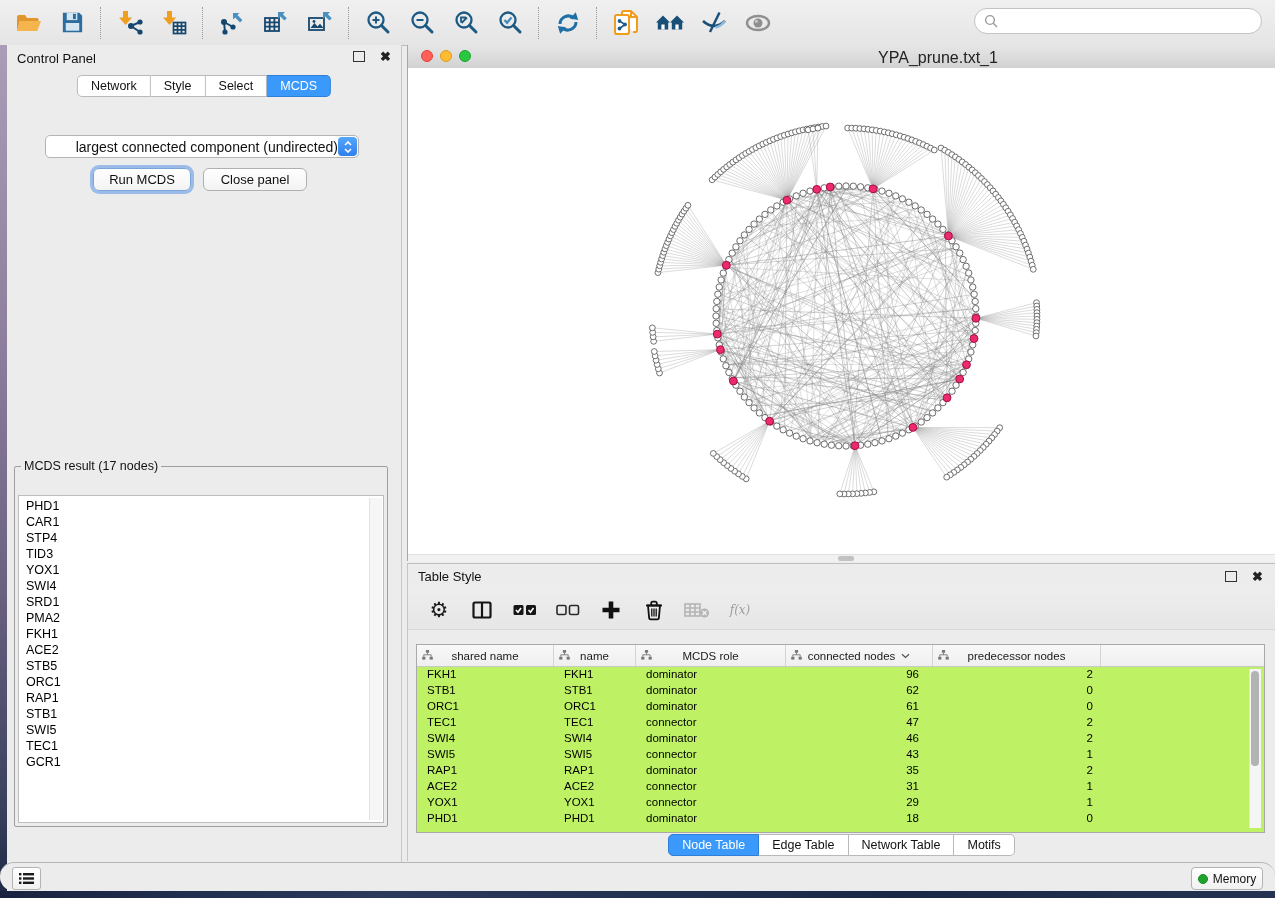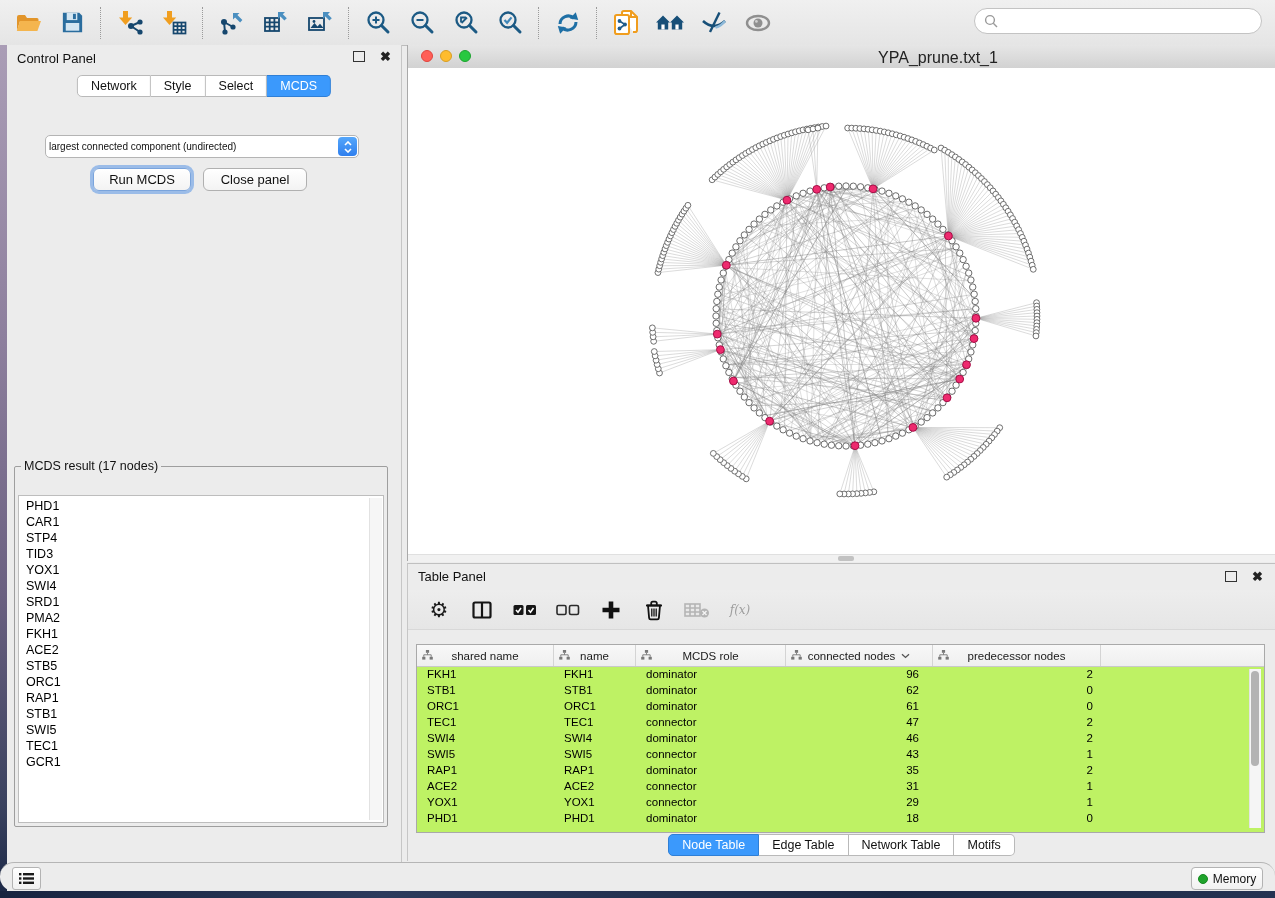--- a/index.html
+++ b/index.html
@@ -26,21 +26,21 @@
   .float-glyph{width:10px;height:9px;border:1.6px solid #333;display:inline-block;}
   .x-glyph{font-size:13px;font-weight:bold;color:#222;line-height:10px;}
   .segs{display:flex;}
   .seg{height:20px;line-height:20px;padding:0 13px;background:#fff;border:1px solid #b9b9b9;border-left:none;font-size:12.5px;color:#111;white-space:nowrap;}
   .seg:first-child{border-left:1px solid #b9b9b9;border-radius:5px 0 0 5px;}
   .seg:last-child{border-radius:0 5px 5px 0;}
   .seg.active{background:#3b99fc;border-color:#2f7fd6;color:#fff;}
   .cp-box{left:8px;top:40px;width:375px;height:372px;border:1px solid #c2c2c2;border-radius:9px;}
   .cp-optlabel{left:0;top:66px;width:100%;text-align:center;font-size:13px;color:#111;}
   .cp-select{left:38px;top:90px;width:314px;height:23px;background:#fff;border:1px solid #b4b4b4;border-radius:5px;display:flex;align-items:center;box-sizing:border-box;}
-  .cp-select .val{flex:1;text-align:left;font-size:10px;color:#111;padding-left:3px;white-space:nowrap;overflow:hidden;}
+  .cp-select .val{flex:1;text-align:right;font-size:14px;color:#111;padding-left:3px;white-space:nowrap;overflow:hidden;}
   .stepper{width:19px;height:19px;margin-right:1px;background:linear-gradient(#55a7fb,#2f7fee);border-radius:4px;display:flex;flex-direction:column;align-items:center;justify-content:center;gap:2px;}
   .stepper svg{display:block;}
   .btn{background:linear-gradient(#ffffff,#f3f3f3);border:1px solid #b0b0b0;border-radius:6px;font-size:13px;color:#111;display:flex;align-items:center;justify-content:center;box-sizing:border-box;}
   .cp-run{left:86px;top:123px;width:98px;height:23px;box-shadow:0 0 0 3px rgba(90,150,230,.55);border-color:#7aa4dc;}
   .cp-close{left:196px;top:123px;width:104px;height:23px;}
   .mcds-fieldset{left:7px;top:414px;width:372px;height:366px;border:1px solid #9e9e9e;margin:0;padding:0;background:#fff;}
   fieldset.mcds-fieldset{border-radius:2px;}
   .mcds-fieldset legend{font-size:12.5px;color:#111;margin-left:6px;padding:0 3px;background:transparent;font-family:"Liberation Sans",sans-serif;}
   .mcds-list{position:absolute;left:2px;top:2px;right:14px;bottom:2px;overflow:hidden;background:#fff;}
   .mcds-scroll{position:absolute;right:1px;top:2px;bottom:2px;width:12px;background:#f6f6f6;border-left:1px solid #e2e2e2;}
@@ -1083,21 +1083,21 @@
           <circle cx="408.7563629352975" cy="121.33189157791944" r="3.9" fill="#ee2a6e" stroke="#a80f48" stroke-width="1"></circle>
           <circle cx="422.15698535733077" cy="118.96900028662813" r="3.9" fill="#ee2a6e" stroke="#a80f48" stroke-width="1"></circle>
         </svg>
     </div>
     <div class="abs nw-hscroll">
       <div class="abs nw-hthumb"></div>
     </div>
   </div>
 
   <div class="abs table-panel">
-    <div class="abs panel-title" style="left:10px;top:5px;">Table Panel</div>
+    <div class="abs panel-title" style="left:10px;top:5px;">Table Style</div>
     <div class="win-btns" style="right:12px;top:7px;">
       <span class="float-glyph"></span>
       <span class="x-glyph">✖</span>
     </div>
     <div class="abs tp-toolbar">
       <div class="tpi">
           <span style="font-size:21px;color:#1c1c1c;line-height:22px;">⚙</span>
         </div>
       <div class="tpi">
         <svg width="22" height="22" viewBox="0 0 22 22">

